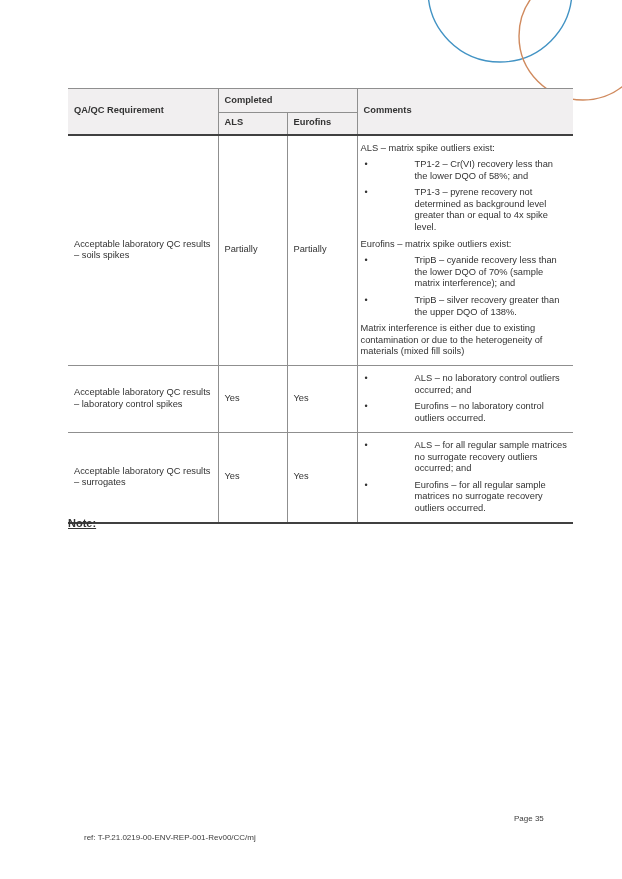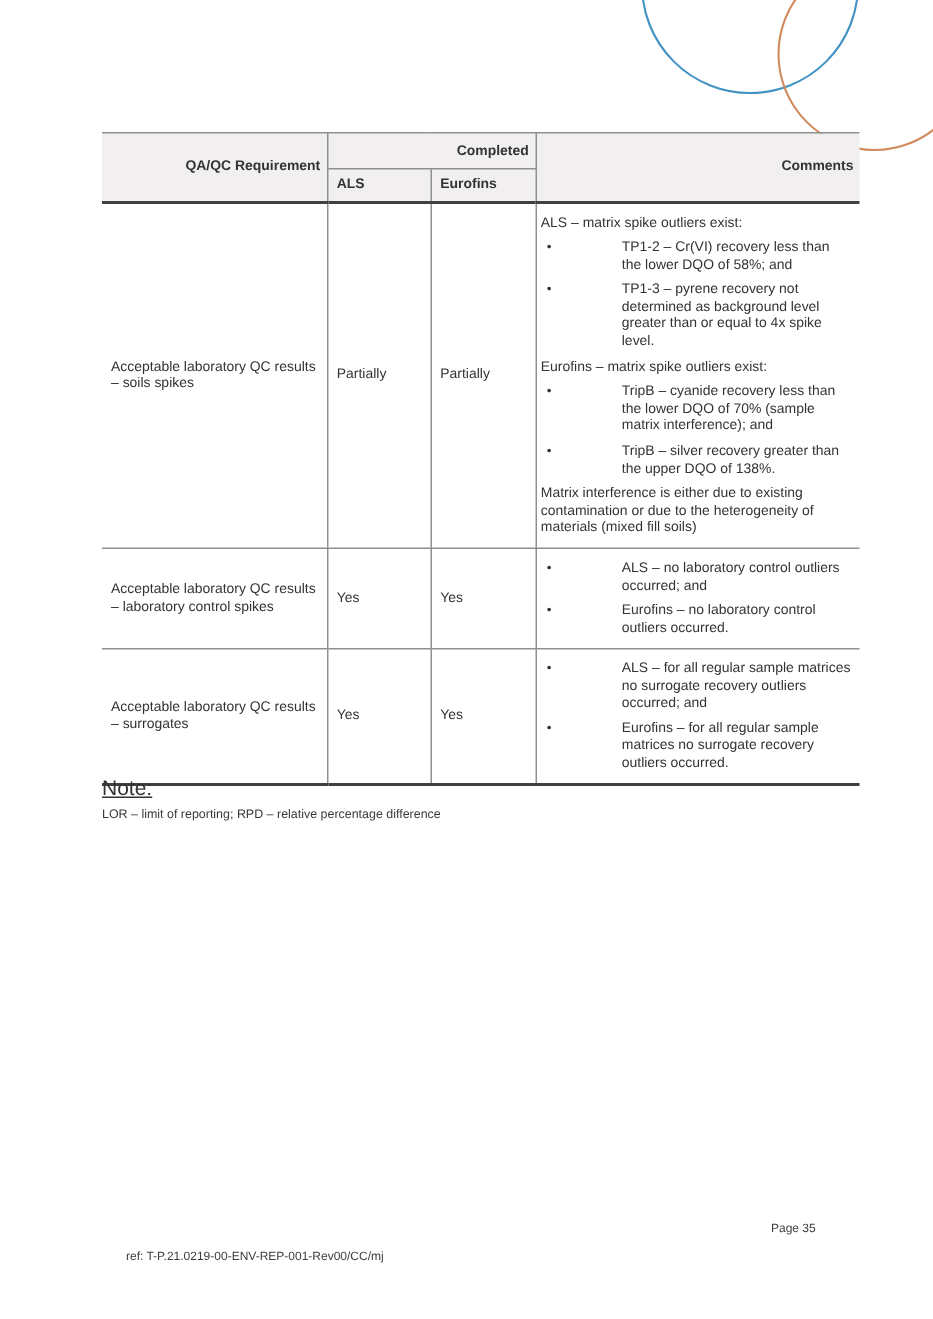--- a/index.html
+++ b/index.html
@@ -22,21 +22,21 @@
   .qc-table {
     position:absolute; left:68px; top:88px; width:505px;
     border-collapse:collapse; table-layout:fixed;
     font-size:9.3px; line-height:11.6px; color:#333333;
   }
   .qc-table th {
     background:var(--header-bg, #f1eff0);
     font-weight:bold; text-align:left; vertical-align:middle;
     padding:2px 4px 2px 6px;
   }
-  .qc-table thead tr.h1 th { border-top:1px solid var(--thin, #8f8f8f);text-align:right; }
+  .qc-table thead tr.h1 th { border-top:1px solid var(--thin, #8f8f8f); }
   .qc-table th.c1,
   .qc-table th.als,
   .qc-table th.eurofins,
   .qc-table th.comments-h { border-bottom:2px solid var(--thick, #404040); }
   .qc-table th.completed { border-bottom:1px solid var(--thin, #8f8f8f); border-right:1px solid var(--thin, #8f8f8f); }
   .qc-table th.c1 { border-right:1px solid var(--thin, #8f8f8f); }
   .qc-table th.als { border-right:1px solid var(--thin, #8f8f8f); }
   .qc-table th.eurofins { border-right:1px solid var(--thin, #8f8f8f); }
   .qc-table tr.h1 { height:24px; }
   .qc-table tr.h2 { height:22px; }
@@ -51,21 +51,21 @@
   .qc-table td.comments-cell { vertical-align:top; padding:2px 5px 2px 3px; }
   .qc-table tbody tr:last-child td { border-bottom:2px solid var(--thick, #404040); }
 
   .citem { margin:5px 0; }
   .bullet { display:flex; }
   .bullet-dot { flex:0 0 18px; padding-left:4px; font-size:9px; }
   .bullet-text { flex:1 1 auto;margin-left:36px; }
 
   
   .note { position:absolute; left:68px; top:517px; width:505px; }
-  .note-label { font-size:14px; font-weight:normal; text-decoration:underline; }
+  .note-label { font-size:11px; font-weight:bold; text-decoration:underline; }
   .note-text { font-size:8.3px; margin-top:4px; color:#3a3a3a; }
 
   
   .footer-ref { position:absolute; left:68px; top:833px; font-size:8px; color:#3c3c3c;margin-left:16px; }
   .footer-page { position:absolute; left:514px; top:814px; font-size:8px; color:#3c3c3c; }
 </style>
 </head>
 <body>
 
 <div class="page">
@@ -148,19 +148,18 @@
               <span class="bullet-dot">•</span>
               <span class="bullet-text">Eurofins – for all regular sample matrices no surrogate recovery outliers occurred.</span>
             </div>
           </td>
         </tr>
       </tbody>
   </table>
 
   <div class="note">
     <div class="note-label">Note:</div>
-    <div class="note-text">LOR – limit of reporting; RPD – relative percentage difference</div>
   </div>
 
   <div class="footer-ref">ref: T-P.21.0219-00-ENV-REP-001-Rev00/CC/mj</div>
   <div class="footer-page">Page 35</div>
 
 </div>
 
 </body></html>

